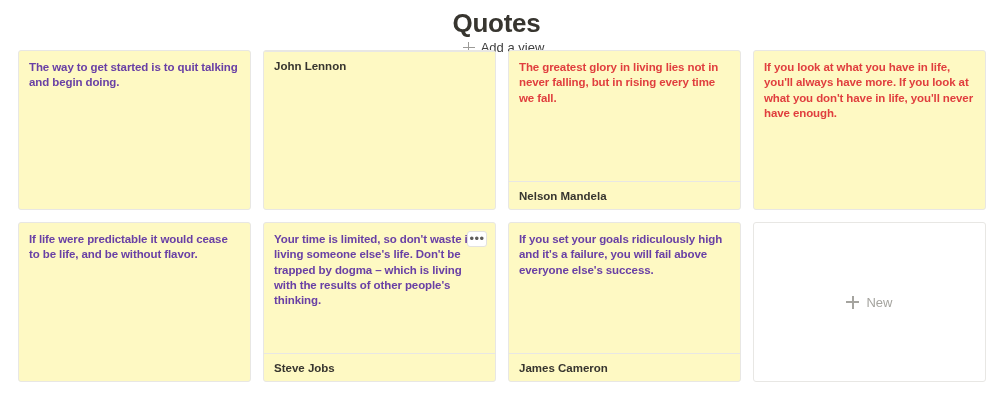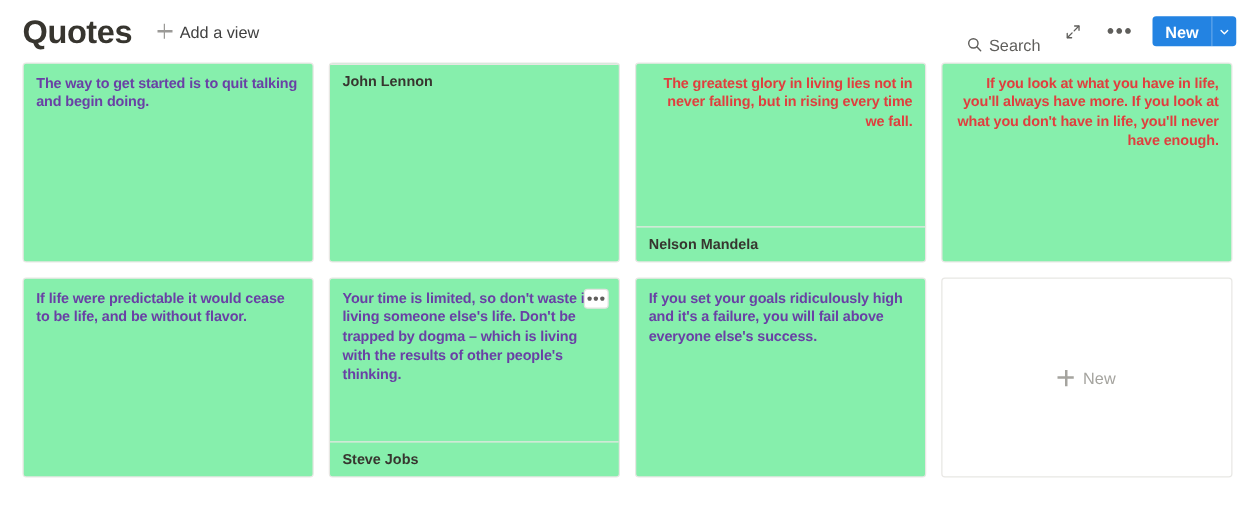--- a/index.html
+++ b/index.html
@@ -13,20 +13,21 @@
     color: #37352f;
     overflow: hidden;
   }
 
   
   .header {
     display: flex;
     align-items: center;
     padding: 10px 16px 4px 18px;
     height: 44px;
+    flex-direction: column;
   }
   .page-title {
     font-size: 26px;
     font-weight: bold;
     letter-spacing: -0.3px;
     color: #37352f;
     line-height: 1;
     margin-right: 14px;
   }
   .add-view {
@@ -123,40 +124,40 @@
   }
   .board-row {
     display: flex;
     gap: 12px;
   }
   .card {
     width: 233px;
     height: 160px;
     border: 1px solid #e8e7e4;
     border-radius: 3px;
-    background: #86efac;
+    background: #fef9c3;
     display: flex;
     flex-direction: column;
     position: relative;
     overflow: hidden;
   }
   .card-body {
     flex: 1 1 auto;
     padding: 9px 10px 4px 10px;
     overflow: hidden;
   }
   .card-quote {
     font-size: 11.5px;
     line-height: 1.33;
     font-weight: bold;
     letter-spacing: -0.1px;
     color: #6940a5;
     word-wrap: break-word;
   }
-  .card-quote.red { color: #e03e3e; text-align: right; }
+  .card-quote.red { color: #e03e3e; }
   .card-footer {
     border-top: 1px solid #e8e7e4;
     height: 28px;
     display: flex;
     align-items: center;
     padding: 0 10px;
     font-size: 11.5px;
     font-weight: bold;
     color: #37352f;
   }
@@ -303,20 +304,21 @@
       <div class="card-menu">
         <span class="dots3">•••</span>
       </div>
       <div class="card-footer">Steve Jobs</div>
     </div>
 
     <div class="card">
       <div class="card-body">
         <div class="card-quote">If you set your goals ridiculously high and it's a failure, you will fail above everyone else's success.</div>
       </div>
+      <div class="card-footer">James Cameron</div>
     </div>
 
     <div class="card-new">
       <div class="card-new-inner">
         <span class="plus-icon-lg"></span>
         <span>New</span>
       </div>
     </div>
   </div>
 

